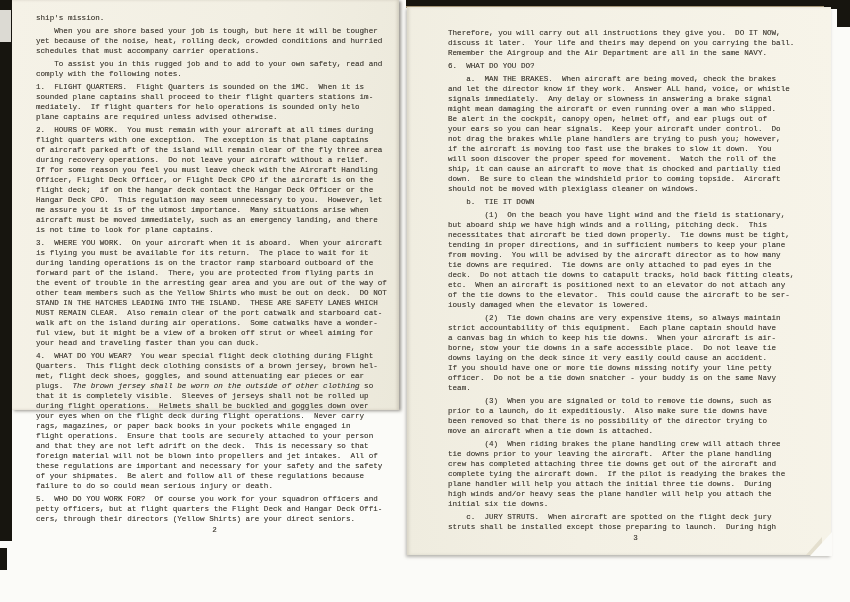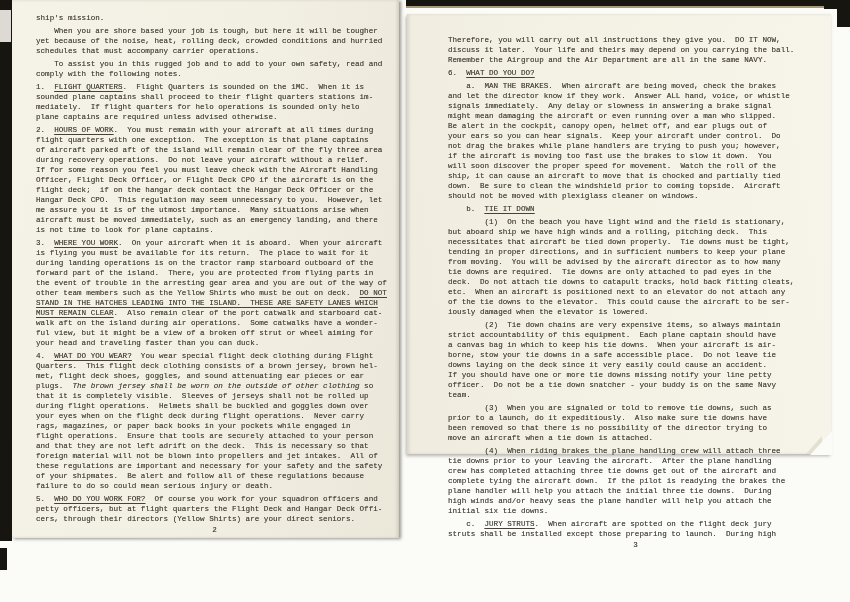--- a/index.html
+++ b/index.html
@@ -13,39 +13,39 @@
   #edge-left{left:0;top:0;width:12px;height:541px;}
   #edge-left-notch{position:absolute;left:0;top:10px;width:11px;height:32px;background:#dcdad3;}
   #edge-top-dash{left:55px;top:0;width:27px;height:7px;}
   #edge-top{left:406px;top:0;width:444px;height:6px;border-bottom:2px solid #a79878;}
   #edge-corner-a{left:824px;top:0;width:26px;height:9px;}
   #edge-corner-b{left:837px;top:0;width:13px;height:27px;}
   #edge-bottom-mark{left:0;top:548px;width:7px;height:22px;}
 
   .page{position:absolute;}
   #left-page{
-    left:12px;top:0;width:387px;height:538px;
+    left:12px;top:0;width:387px;height:410px;
     background:linear-gradient(100deg,#f5f2e7 0%,#f2efe3 55%,#ebe8da 100%);
     box-shadow:2px 1px 3px rgba(55,50,40,.5), inset -2px 0 3px rgba(90,80,60,.18);
   }
   #right-page{
-    left:407px;top:14px;width:424px;height:440px;
+    left:407px;top:7px;width:424px;height:548px;
     background:linear-gradient(262deg,#f7f4e9 0%,#f3f0e4 65%,#efecdf 100%);
     box-shadow:-1px 2px 3px rgba(55,50,40,.35), inset 2px 0 3px rgba(90,80,60,.15);
   }
   .page-text{
     position:absolute;white-space:pre;color:#46423a;
     font-size:7.6px;line-height:10px;letter-spacing:0;
     text-shadow:0 0 .4px rgba(70,64,55,.55);
   }
   #left-page .page-text{left:24px;top:13px;width:357px;}
   #right-page .page-text{left:41px;top:21px;width:375px;}
   .tline{height:10px;}
   .gap{height:3px;}
-  .ul{text-decoration:underline;text-underline-offset:1.5px;}
+  .ul{text-underline-offset:1.5px;}
   .it{font-style:italic;margin-top:28px;}
   .pagenum{text-align:center;height:10px;margin-top:1px;}
   #fold-cut{
     position:absolute;right:-1px;bottom:-1px;width:0;height:0;
     border-bottom:24px solid #fbfbf8;border-left:22px solid transparent;
   }
   #fold-shade{
     position:absolute;right:9px;bottom:0;width:0;height:0;
     border-bottom:18px solid #e4dfce;border-left:16px solid transparent;
   }

